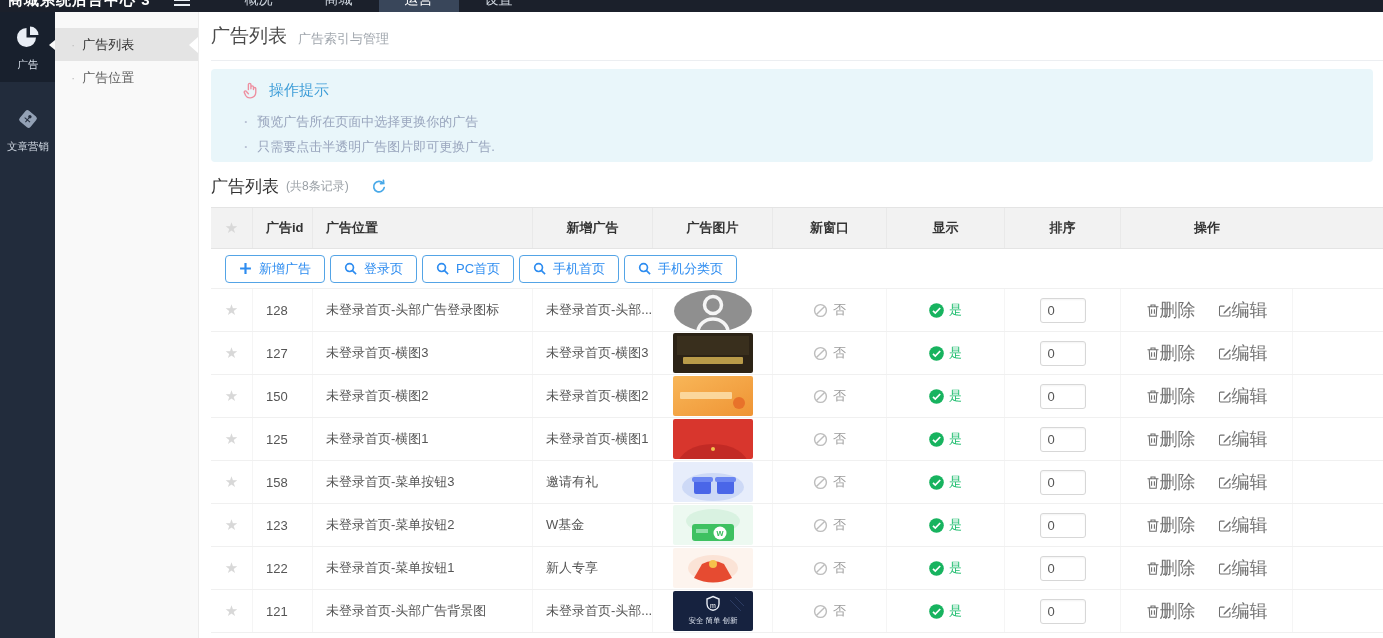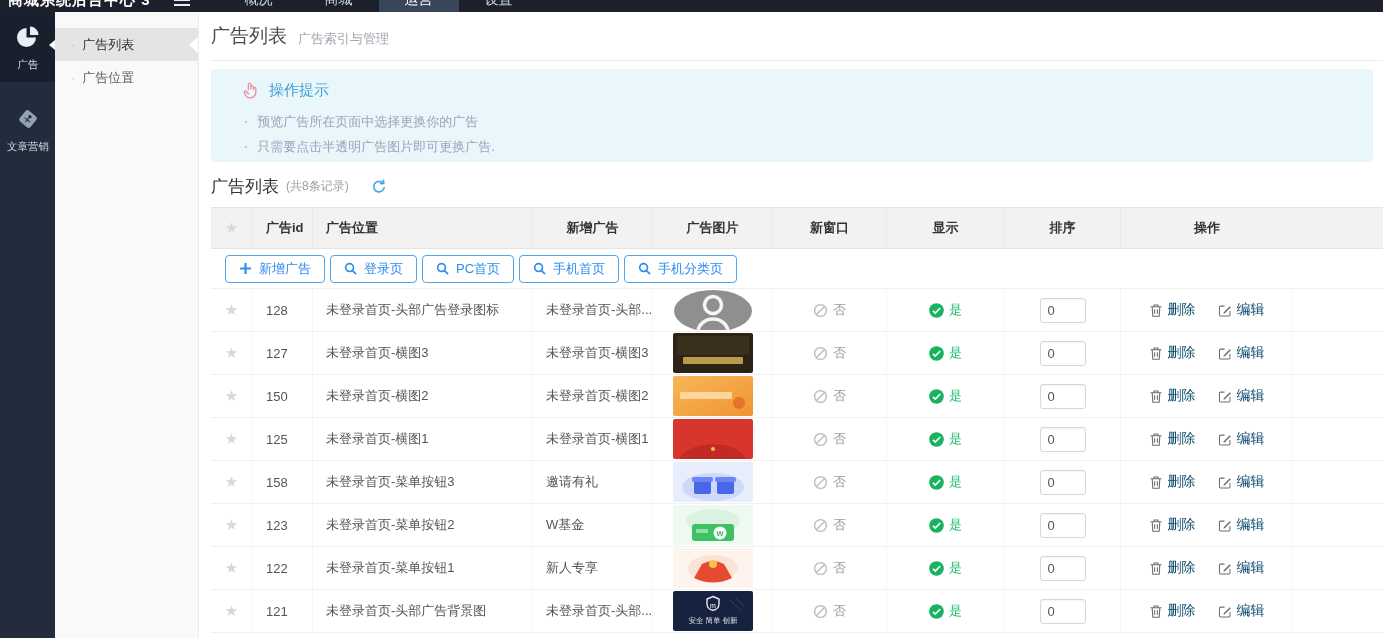--- a/index.html
+++ b/index.html
@@ -78,21 +78,21 @@
   .tbody .trow>div:last-child{border-right:none}
   .star{color:#d8d8d8;font-size:15px;cursor:pointer}
   .status{display:flex;align-items:center;gap:5px;font-size:13px}
   .status .sicon{width:15px;height:15px;display:inline-flex}
   .status .sicon svg{width:15px;height:15px;display:block}
   .status.no{color:#9c9c9c}
   .status.yes{color:var(--green-text)}
   .sort-input{width:46px;height:25px;border:1px solid #d7d7d7;border-radius:3px;font-size:13px;color:#555;
               padding:0 0 0 7px;box-shadow:inset 0 1px 2px rgba(0,0,0,.05);font-family:inherit}
   .ops{display:flex;gap:22px}
-  .op{display:inline-flex;align-items:center;gap:5px;color:#0c4a6e;font-size:14px;cursor:pointer}
+  .op{display:inline-flex;align-items:center;color:#737373;font-size:18px;cursor:pointer}
   .op .oicon{width:14px;height:15px;display:inline-flex}
   .op .oicon svg{width:14px;height:15px;display:block}
   .thumb{width:80px;height:40px;overflow:hidden;border-radius:2px;cursor:pointer}
   .thumb svg{display:block;width:80px;height:40px}
 </style>
 </head>
 <body>
 
 <div class="screen">
 

